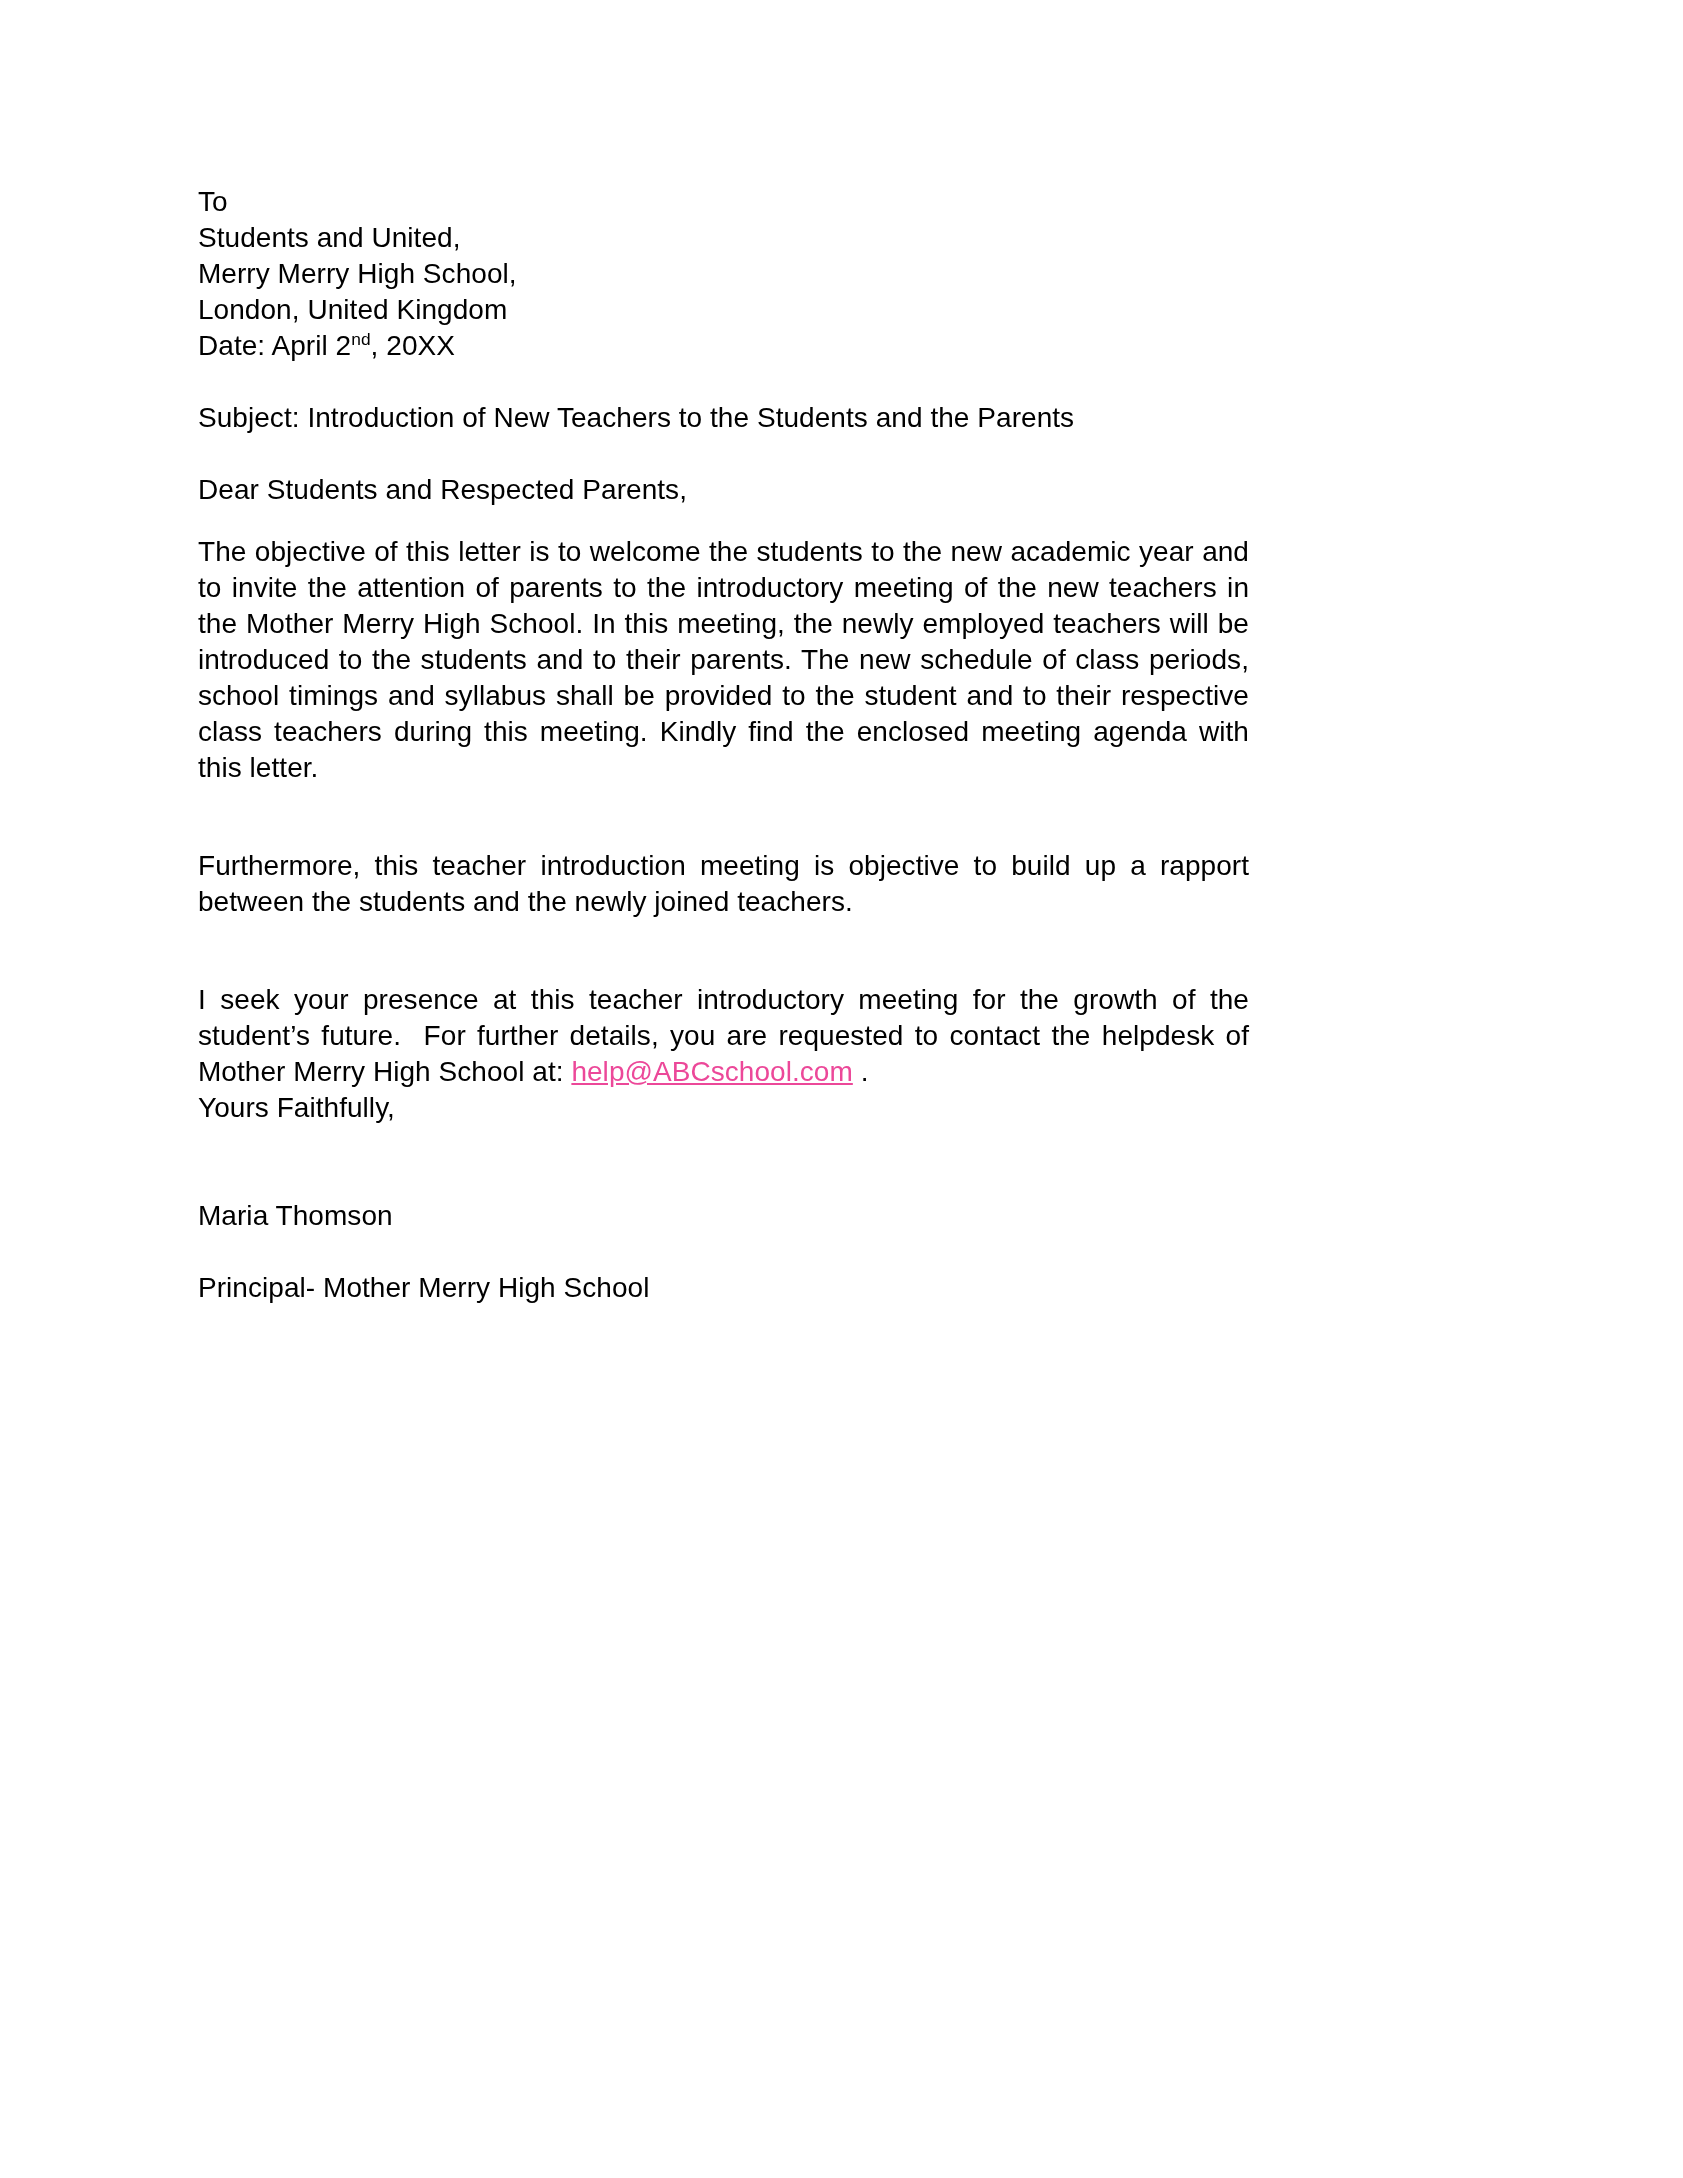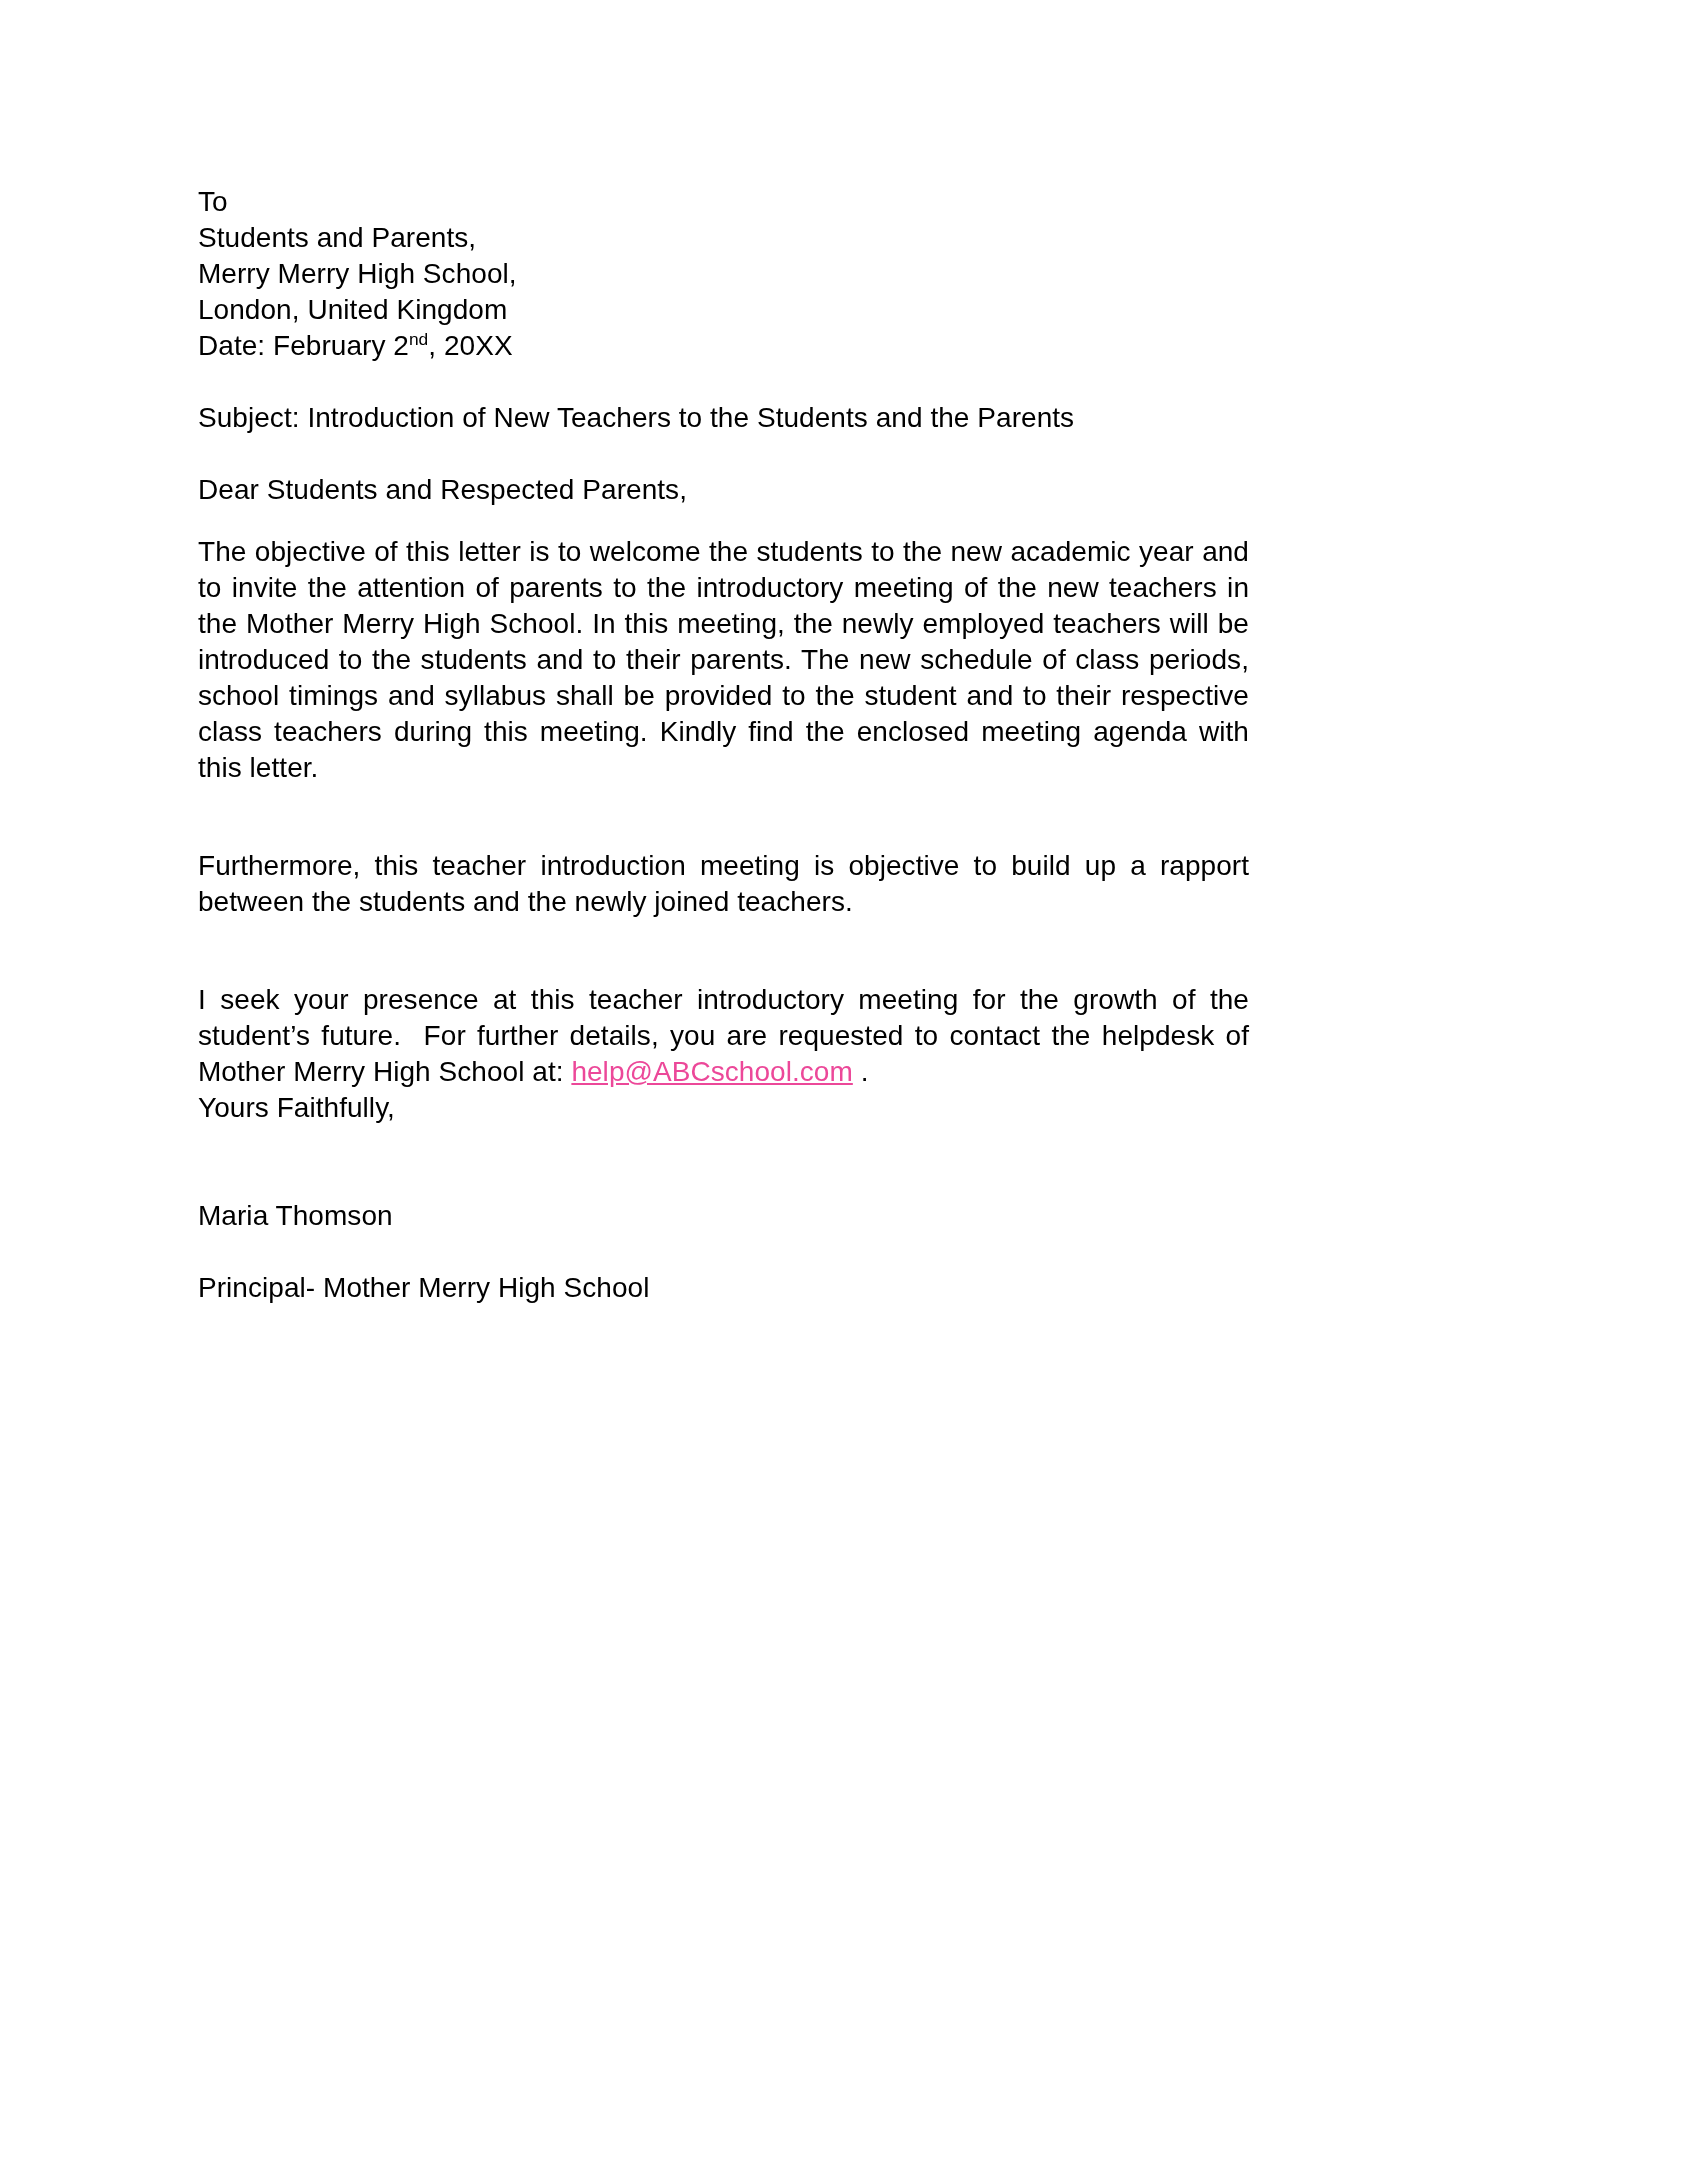--- a/index.html
+++ b/index.html
@@ -71,24 +71,24 @@
 </style>
 </head>
 <body>
 
 <div class="page">
 
   <div class="letter-body">
 
     <div>
       <div class="line">To</div>
-      <div class="line">Students and Parents,</div>
+      <div class="line">Students and United,</div>
       <div class="line">Merry Merry High School,</div>
       <div class="line">London, United Kingdom</div>
-      <div class="line"><span>Date: February 2</span><sup class="ordinal">nd</sup><span>, 20XX</span></div>
+      <div class="line"><span>Date: April 2</span><sup class="ordinal">nd</sup><span>, 20XX</span></div>
     </div>
 
     <div class="spacer"></div>
 
     <div class="line">Subject: Introduction of New Teachers to the Students and the Parents</div>
 
     <div class="spacer"></div>
 
     <div class="line">Dear Students and Respected Parents,</div>
 

